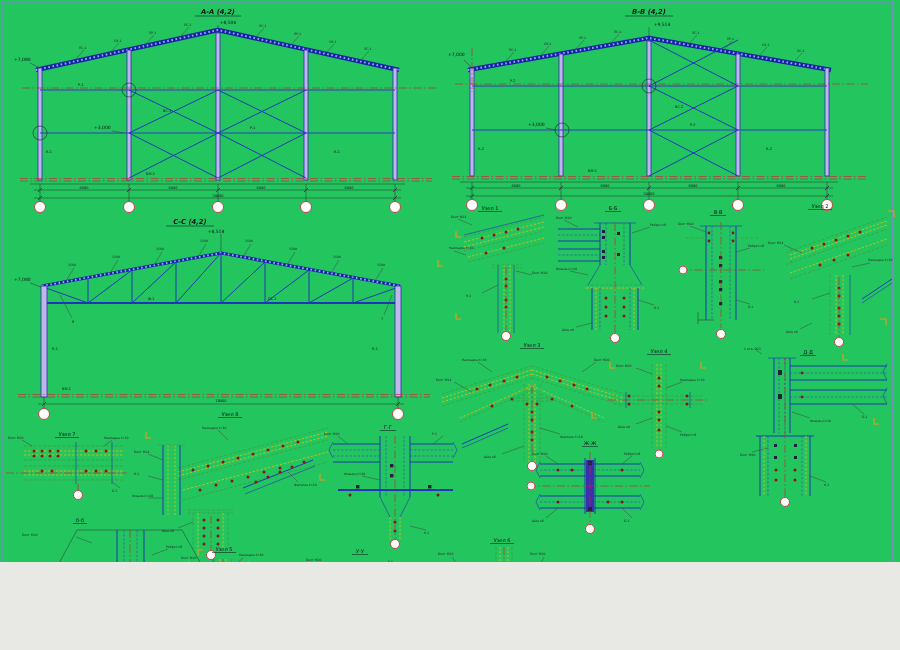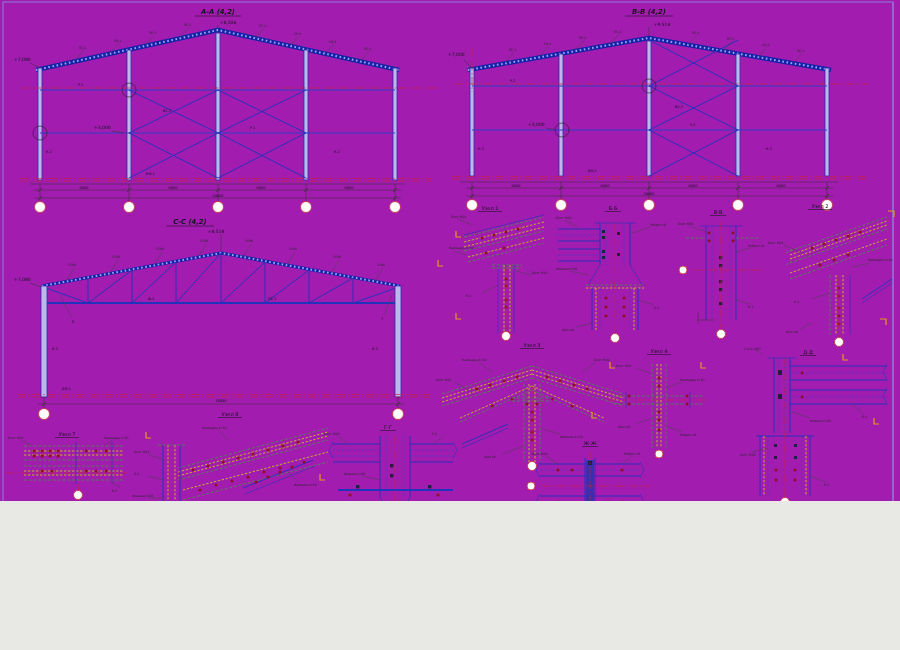--- a/index.html
+++ b/index.html
@@ -1,16 +1,16 @@
 <!DOCTYPE html>
 <html><head>
 <meta charset="utf-8">
 <style>
   html,body{margin:0;padding:0;background:#e8e8e4;}
-  .sheet{position:relative;width:900px;height:501px;background:#a21caf;overflow:hidden;}
+  .sheet{position:relative;width:900px;height:562px;background:#22c55e;overflow:hidden;}
   svg{display:block;}
   text{font-family:"DejaVu Sans",sans-serif;fill:#15151c;}
   .tit{font-size:6.8px;font-weight:bold;font-style:italic;}
   .t5{font-size:5px;}
   .t45{font-size:4.5px;}
   .t35{font-size:3.5px;}
   .t3{font-size:3.1px;fill:#2a2a2a;}
   .mid{text-anchor:middle;}
   .end{text-anchor:end;}
   .notes{font-size:4.1px;fill:#555;}

